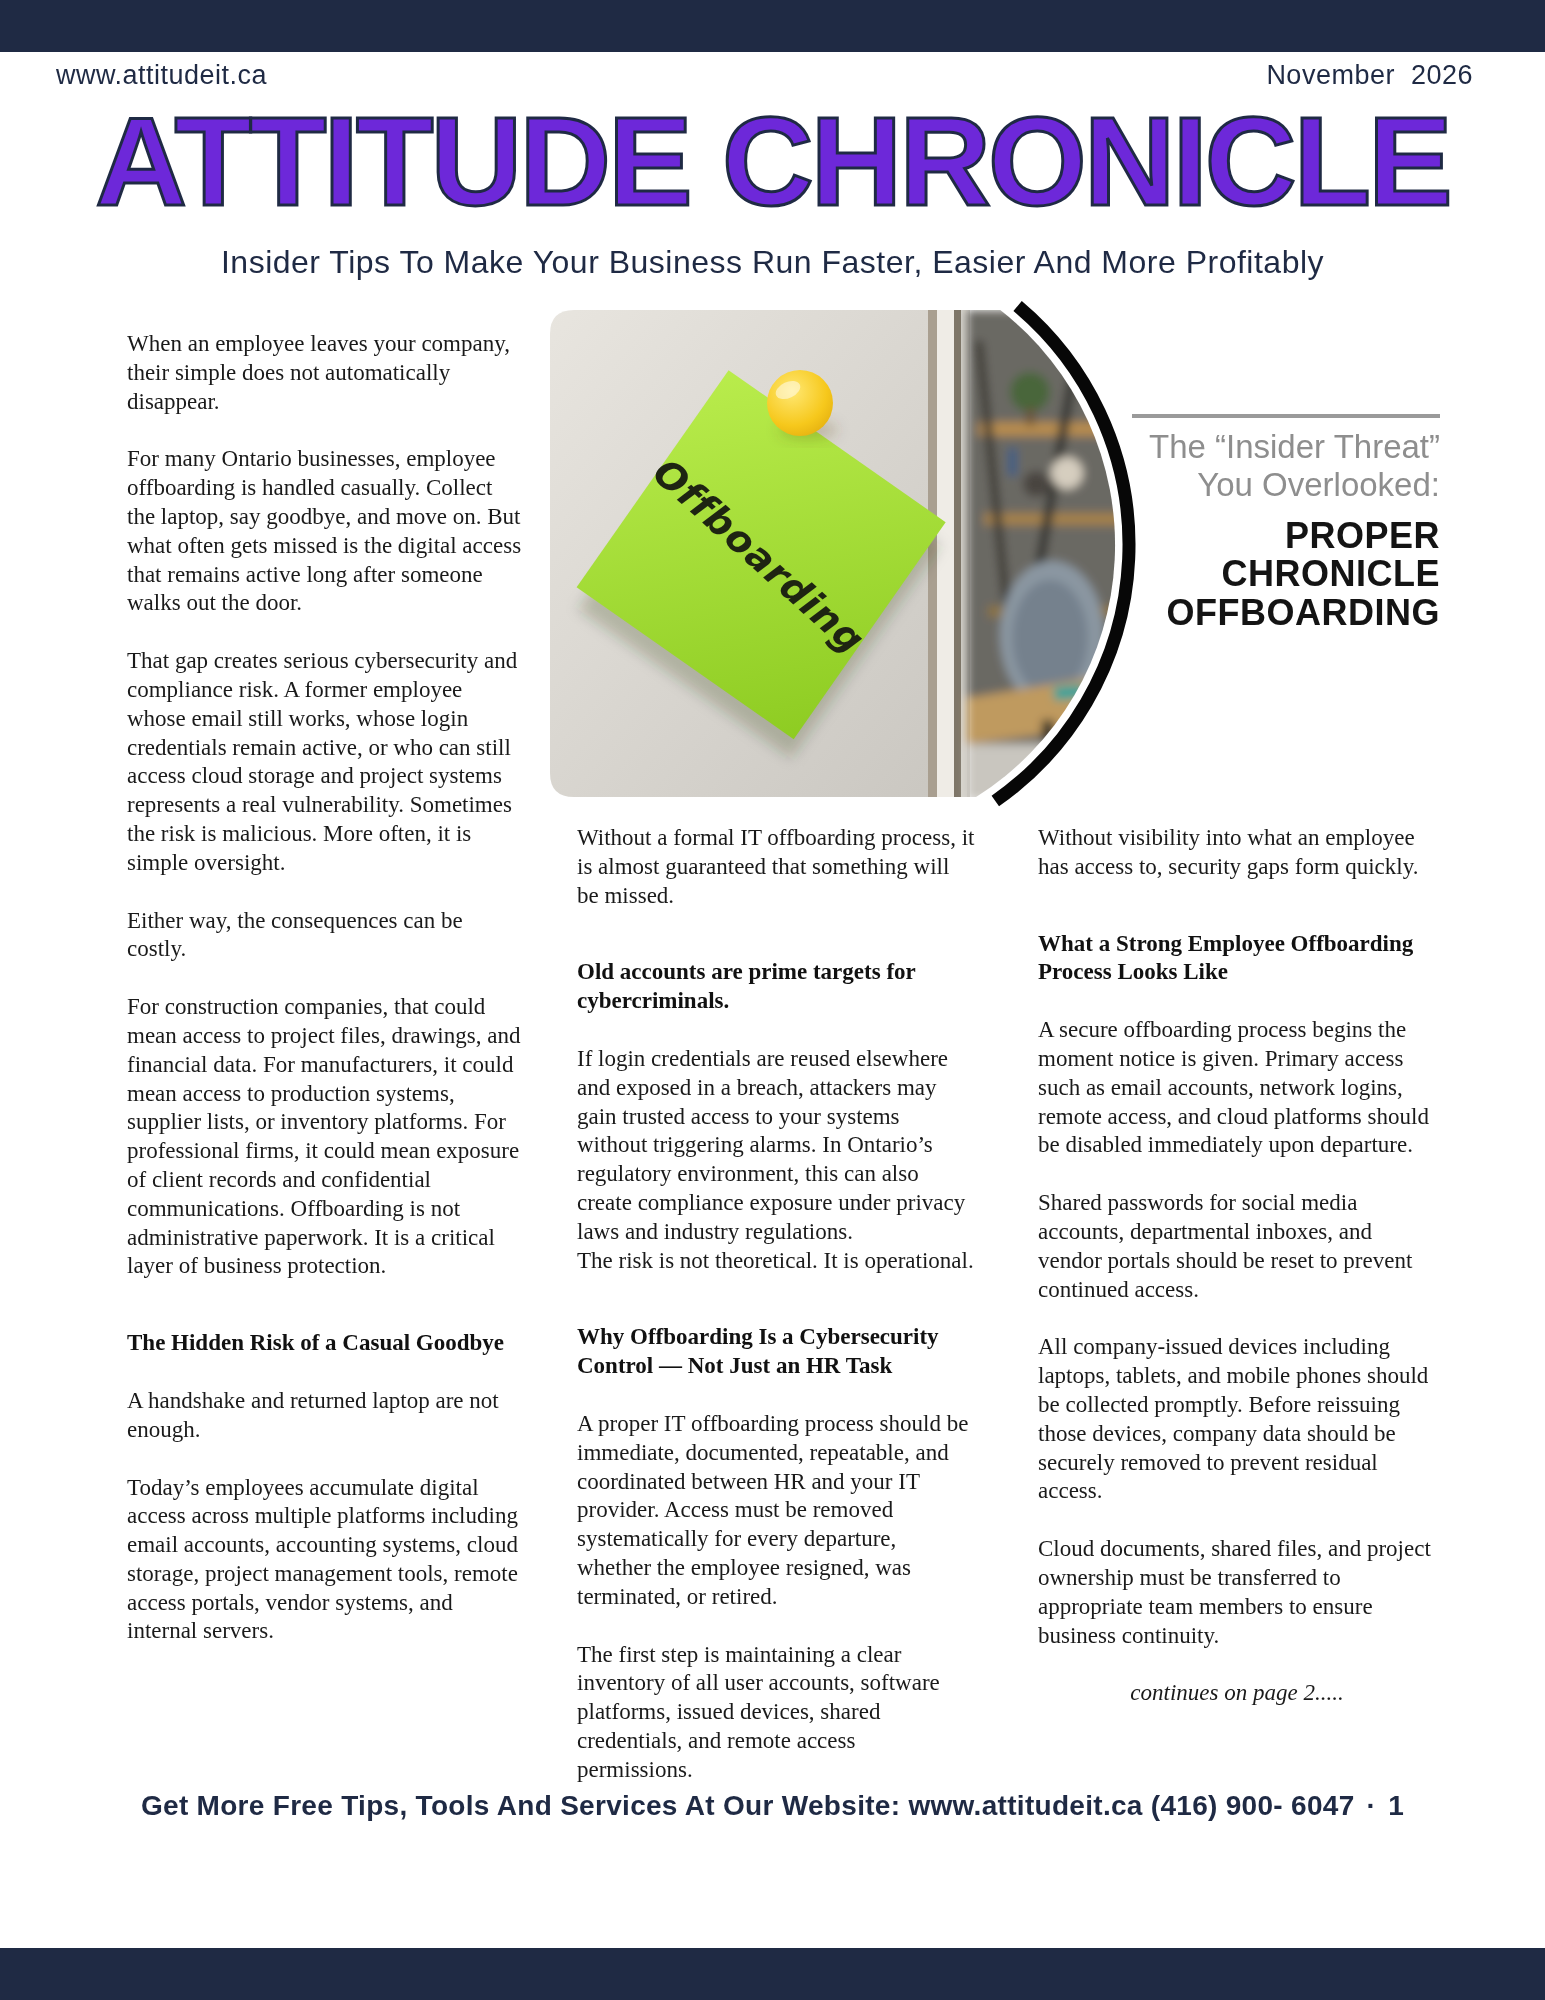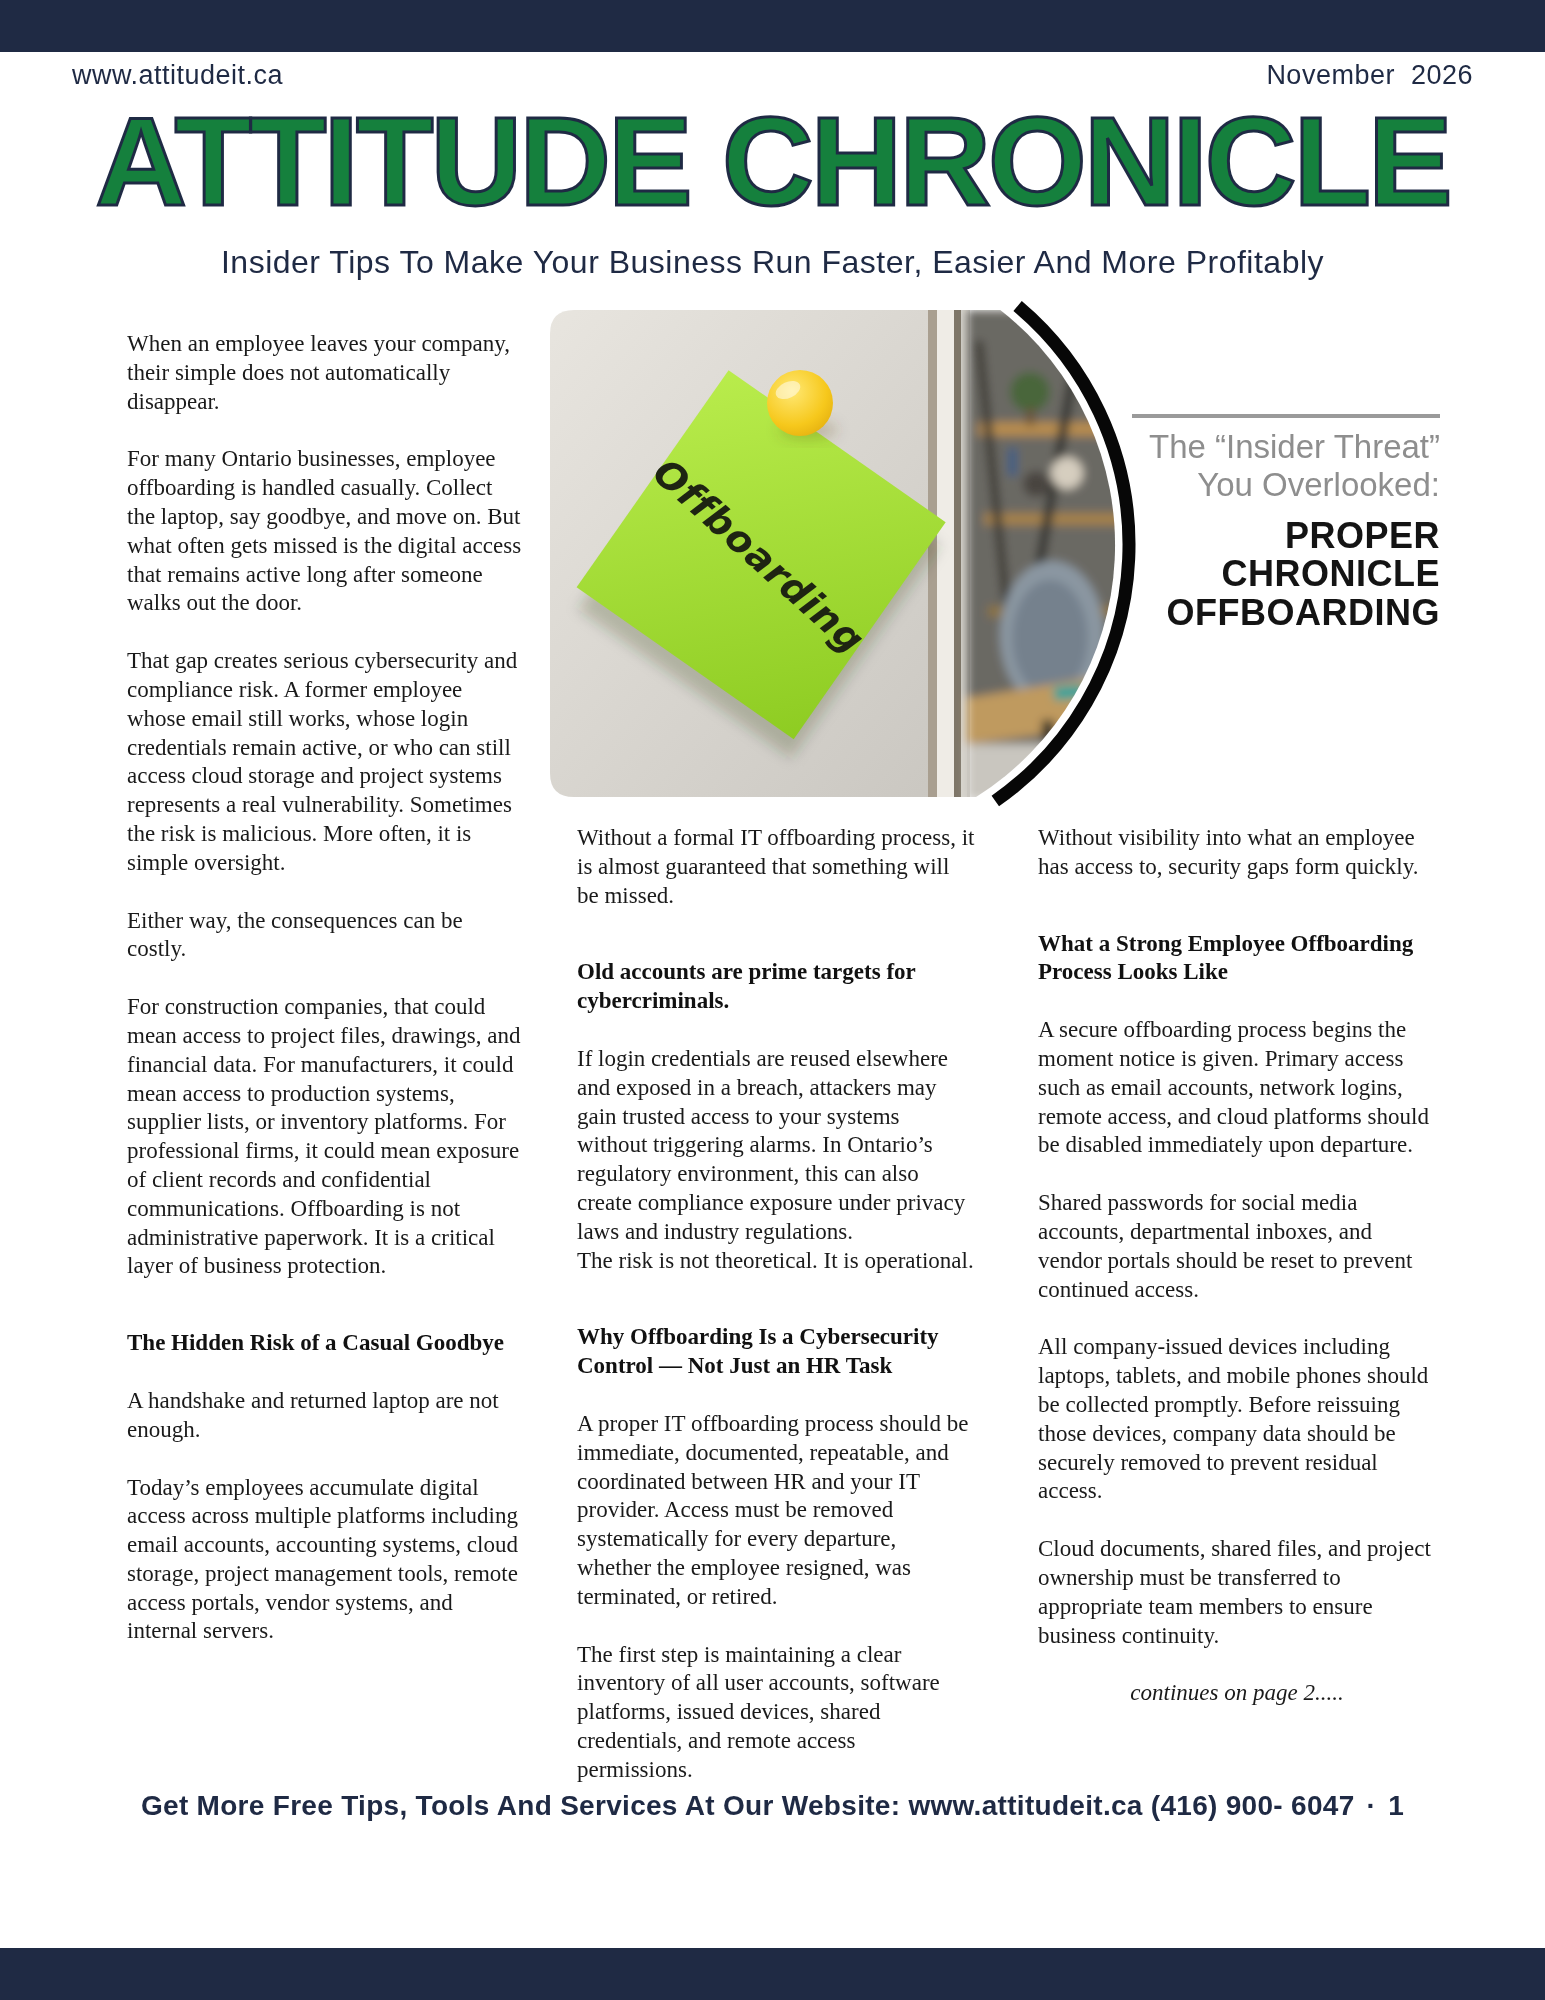--- a/index.html
+++ b/index.html
@@ -1,27 +1,27 @@
 <!DOCTYPE html>
 <html><head>
 <meta charset="utf-8">
 <style>
   html,body{margin:0;padding:0;background:#888;}
   .page{position:relative;width:1545px;height:2000px;background:#ffffff;overflow:hidden;
         font-family:"Liberation Serif","DejaVu Serif",serif;color:#1a1a1a;margin:0 auto;}
   .bar{position:absolute;left:0;width:1545px;height:52px;background:#1f2a44;}
   .bar.top{top:0;}
   .bar.bottom{top:1948px;}
-  .masthead-meta{position:absolute;top:60px;left:72px;right:72px;display:flex;
+  .masthead-meta{position:absolute;top:60px;left:56px;right:72px;display:flex;
         justify-content:space-between;font-family:"Liberation Sans","DejaVu Sans",sans-serif;
         font-size:27px;color:#1f2a44;letter-spacing:0.5px;}
   .masthead-meta .date{white-space:pre;}
   .title{position:absolute;top:92px;left:0;width:1545px;text-align:center;
         font-family:"Liberation Sans","DejaVu Sans",sans-serif;font-weight:bold;
-        font-size:127px;line-height:1.1;color:#15803d;letter-spacing:-3px;
+        font-size:127px;line-height:1.1;color:#6d28d9;letter-spacing:-3px;
         -webkit-text-stroke:3px #1f2a44;}
   .tagline{position:absolute;top:244px;left:0;width:1545px;text-align:center;
         font-family:"Liberation Sans","DejaVu Sans",sans-serif;font-size:32px;
         color:#1f2a44;letter-spacing:0.5px;}
   .photo{position:absolute;left:530px;top:300px;width:610px;height:520px;}
   .kicker-block{position:absolute;top:414px;right:105px;width:330px;text-align:right;
         font-family:"Liberation Sans","DejaVu Sans",sans-serif;}
   .kicker-rule{height:4px;width:308px;margin-left:auto;background:#9a9a9a;margin-bottom:10px;}
   .kicker{font-size:33px;line-height:1.16;color:#8e8e8e;}
   .feature-headline{margin-top:12px;font-size:36px;line-height:1.07;font-weight:bold;

